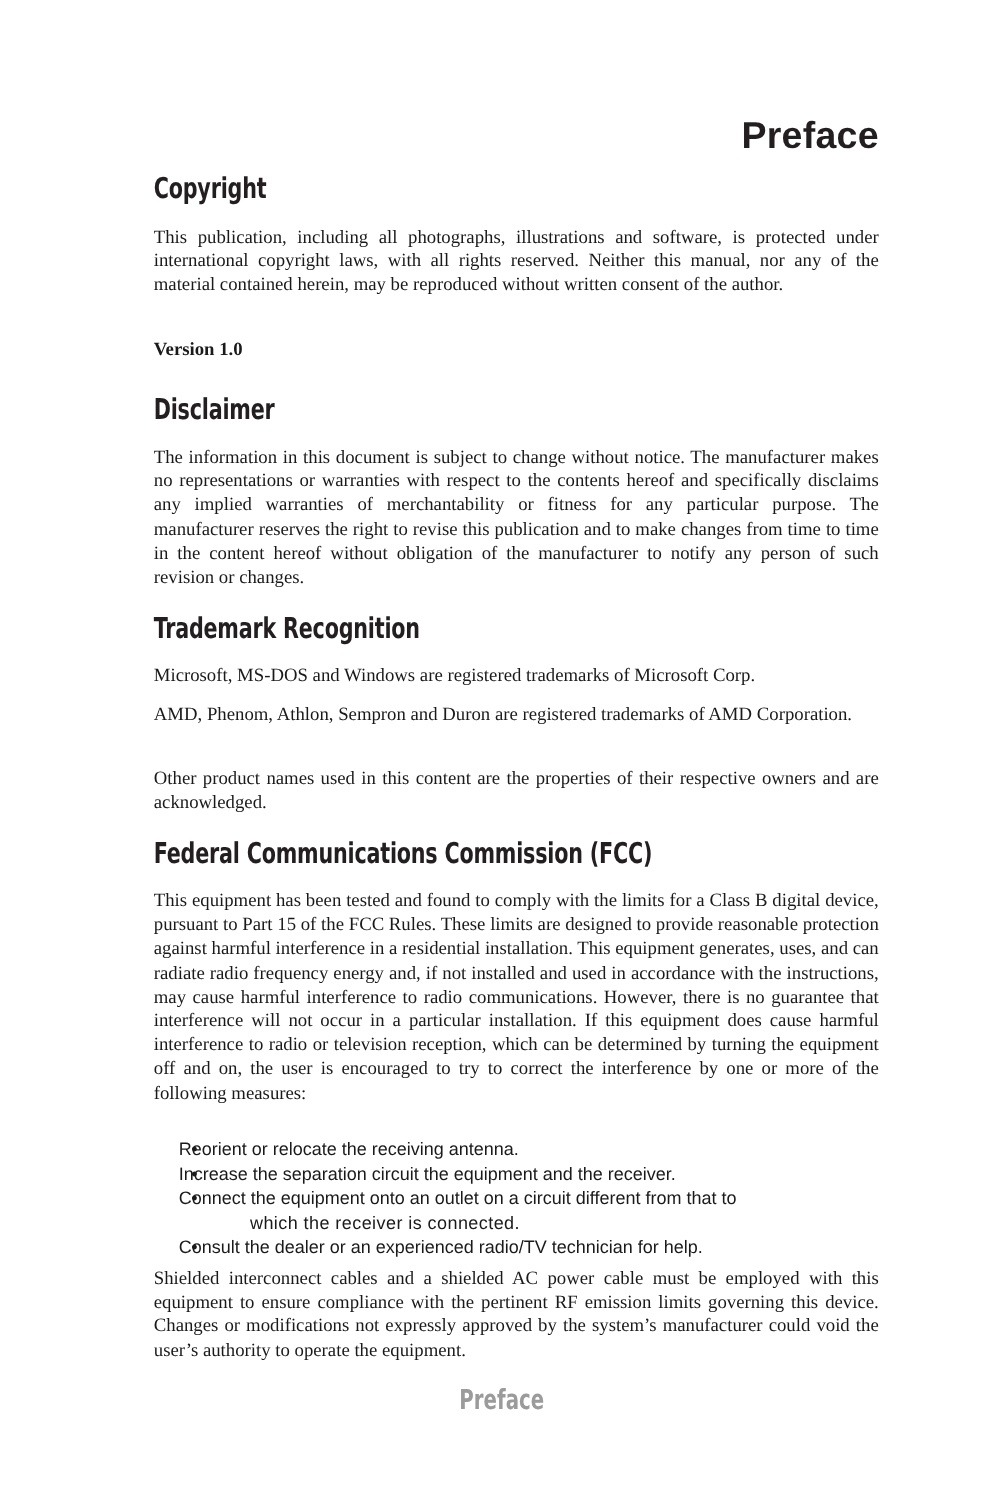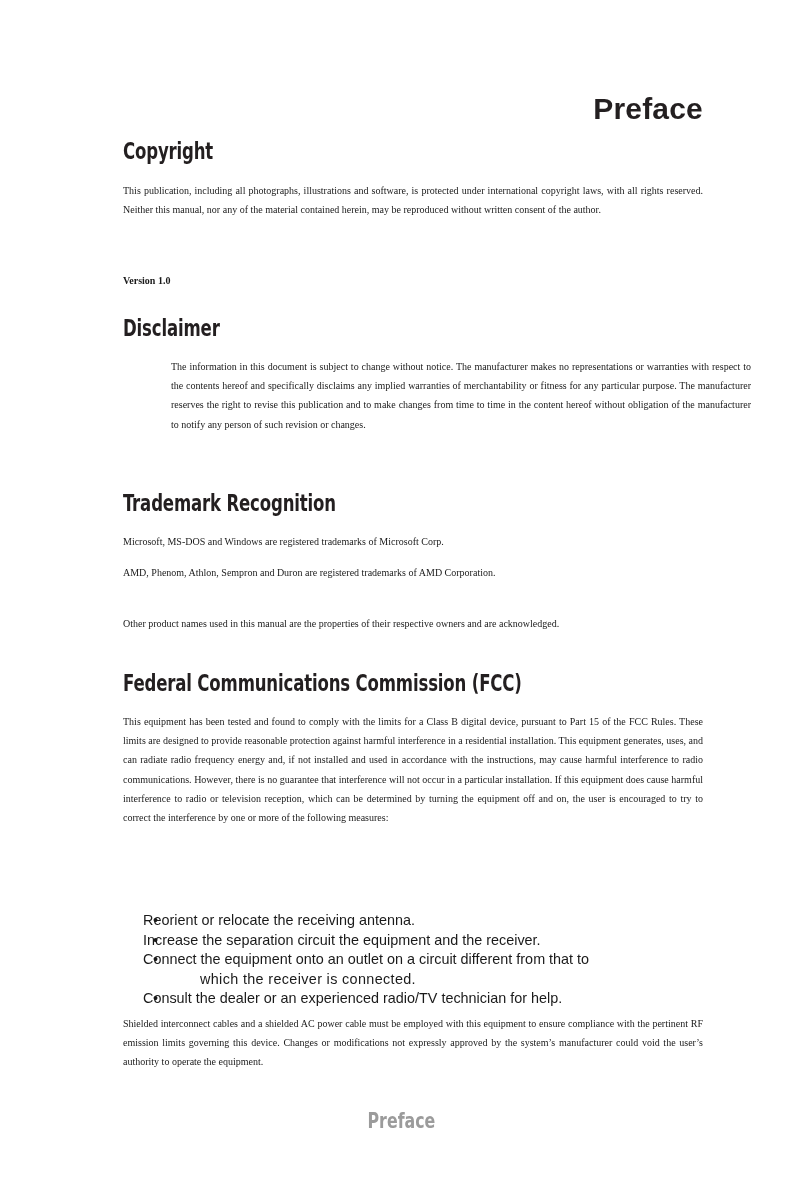--- a/index.html
+++ b/index.html
@@ -60,21 +60,21 @@
     transform-origin: left center;
     width: 125%;
     letter-spacing: -0.2px;
     margin: 0;
     white-space: nowrap;
   }
 
   
   .body-text {
     font-family: "Liberation Serif", "DejaVu Serif", serif;
-    font-size: 10px;
+    font-size: 15px;
     line-height: 19.2px;
     text-align: justify;
     text-justify: inter-word;
     color: #1a1a1a;
     margin: 0;
     hyphens: none;
   }
 
   
   .bullet-list {
@@ -120,21 +120,21 @@
     display: inline-block;
     transform: scaleX(0.80);
     transform-origin: center center;
   }
 
   
   .blk-copyright-h   { position:absolute; top:138px; }
   .blk-copyright-p   { position:absolute; top:181px; width:580px; }
   .blk-version       { position:absolute; top:271px; width:580px;font-weight:bold; }
   .blk-disclaimer-h  { position:absolute; top:315px; }
-  .blk-disclaimer-p  { position:absolute; top:357px; width:580px;margin-left:48px; }
+  .blk-disclaimer-p  { position:absolute; top:357px; width:580px; }
   .blk-trademark-h   { position:absolute; top:490px; }
   .blk-trademark-p1  { position:absolute; top:532px; width:580px; }
   .blk-trademark-p2  { position:absolute; top:563px; width:580px; }
   .blk-trademark-p3  { position:absolute; top:614px; width:580px; }
   .blk-fcc-h         { position:absolute; top:670px; }
   .blk-fcc-p1        { position:absolute; top:712px; width:580px; }
   .blk-fcc-list      { position:absolute; top:911px; width:580px; }
   .blk-fcc-p2        { position:absolute; top:1014px; width:580px; }
 </style>
 </head>
@@ -149,21 +149,21 @@
     <div class="section-heading blk-copyright-h">Copyright</div>
     <p class="body-text blk-copyright-p">This publication, including all photographs, illustrations and software, is protected under international copyright laws, with all rights reserved. Neither this manual, nor any of the material contained herein, may be reproduced without written consent of the author.</p>
     <p class="body-text blk-version">Version 1.0</p>
 
     <div class="section-heading blk-disclaimer-h">Disclaimer</div>
     <p class="body-text blk-disclaimer-p">The information in this document is subject to change without notice. The manufacturer makes no representations or warranties with respect to the contents hereof and specifically disclaims any implied warranties of merchantability or fitness for any particular purpose. The manufacturer reserves the right to revise this publication and to make changes from time to time in the content hereof without obligation of the manufacturer to notify any person of such revision or changes.</p>
 
     <div class="section-heading blk-trademark-h">Trademark Recognition</div>
     <p class="body-text blk-trademark-p1">Microsoft, MS-DOS and Windows are registered trademarks of Microsoft Corp.</p>
     <p class="body-text blk-trademark-p2">AMD, Phenom, Athlon, Sempron and Duron are registered trademarks of AMD Corporation.</p>
-    <p class="body-text blk-trademark-p3">Other product names used in this manual are the properties of their respective owners and are acknowledged.</p>
+    <p class="body-text blk-trademark-p3">Other product names used in this content are the properties of their respective owners and are acknowledged.</p>
 
     <div class="section-heading blk-fcc-h">Federal Communications Commission (FCC)</div>
     <p class="body-text blk-fcc-p1">This equipment has been tested and found to comply with the limits for a Class B digital device, pursuant to Part 15 of the FCC Rules. These limits are designed to provide reasonable protection against harmful interference in a residential installation. This equipment generates, uses, and can radiate radio frequency energy and, if not installed and used in accordance with the instructions, may cause harmful interference to radio communications. However, there is no guarantee that interference will not occur in a particular installation. If this equipment does cause harmful interference to radio or television reception, which can be determined by turning the equipment off and on, the user is encouraged to try to correct the interference by one or more of the following measures:</p>
 
     <ul class="bullet-list blk-fcc-list">
       <li class="bullet-item">
         <span class="bullet-dot">•</span>
         <span class="bullet-label">Reorient or relocate the receiving antenna.</span>
       </li>
       <li class="bullet-item">

